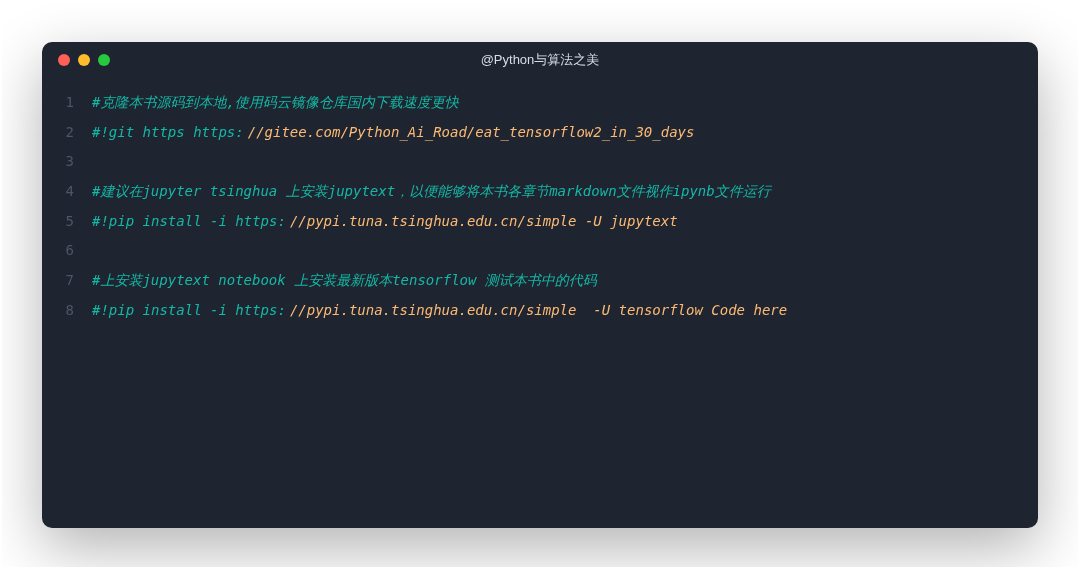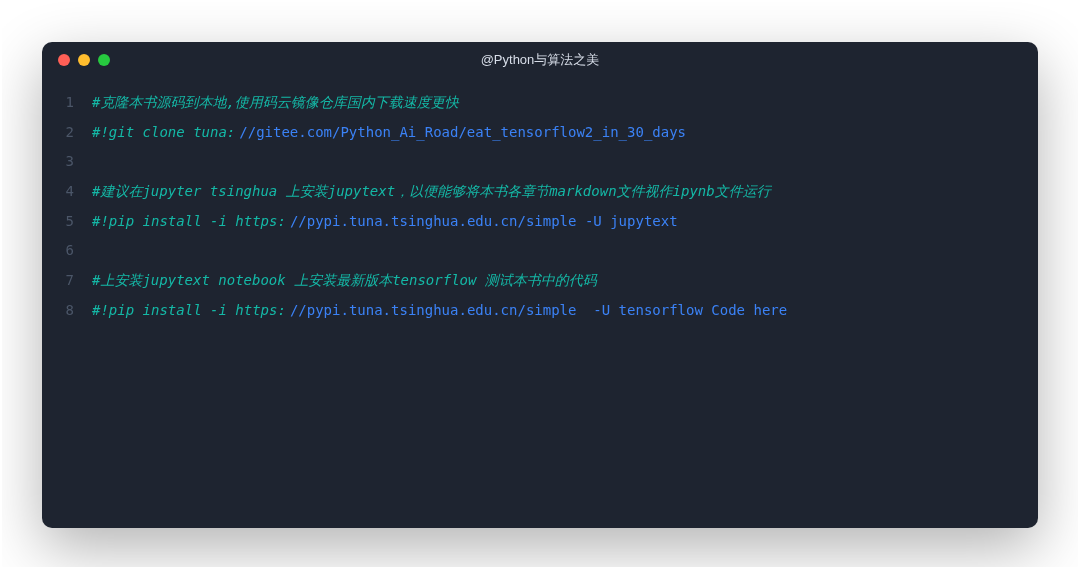--- a/index.html
+++ b/index.html
@@ -63,37 +63,37 @@
       text-align: right;
       color: #4b5668;
       padding-right: 14px;
       user-select: none;
       flex-shrink: 0;
     }
     .line-content {
       flex: 1;
     }
     .tok-comment-blue { color: #14b8a6; font-style: italic; }
-    .tok-url { color: #3b82f6; }
+    .tok-url { color: #fdba74; font-style: italic; }
   </style>
 </head>
 <body>
 
 <div class="window">
   <div class="titlebar">
     <div class="traffic-lights">
       <div class="traffic-light tl-red"></div>
       <div class="traffic-light tl-yellow"></div>
       <div class="traffic-light tl-green"></div>
     </div>
     <div class="title">@Python与算法之美</div>
   </div>
   <div class="code-area" id="code-area">
       <div class="code-line"><span class="line-number">1</span><span class="line-content"><span class="tok-comment-blue">#克隆本书源码到本地,使用码云镜像仓库国内下载速度更快</span></span></div>
-      <div class="code-line"><span class="line-number">2</span><span class="line-content"><span class="tok-comment-blue">#!git clone tuna:</span><span class="tok-url">//gitee.com/Python_Ai_Road/eat_tensorflow2_in_30_days</span></span></div>
+      <div class="code-line"><span class="line-number">2</span><span class="line-content"><span class="tok-comment-blue">#!git https https:</span><span class="tok-url">//gitee.com/Python_Ai_Road/eat_tensorflow2_in_30_days</span></span></div>
       <div class="code-line"><span class="line-number">3</span><span class="line-content"></span></div>
       <div class="code-line"><span class="line-number">4</span><span class="line-content"><span class="tok-comment-blue">#建议在jupyter tsinghua 上安装jupytext，以便能够将本书各章节markdown文件视作ipynb文件运行</span></span></div>
       <div class="code-line"><span class="line-number">5</span><span class="line-content"><span class="tok-comment-blue">#!pip install -i https:</span><span class="tok-url">//pypi.tuna.tsinghua.edu.cn/simple -U jupytext</span></span></div>
       <div class="code-line"><span class="line-number">6</span><span class="line-content"></span></div>
       <div class="code-line"><span class="line-number">7</span><span class="line-content"><span class="tok-comment-blue">#上安装jupytext notebook 上安装最新版本tensorflow 测试本书中的代码</span></span></div>
       <div class="code-line"><span class="line-number">8</span><span class="line-content"><span class="tok-comment-blue">#!pip install -i https:</span><span class="tok-url">//pypi.tuna.tsinghua.edu.cn/simple  -U tensorflow Code here</span></span></div>
     </div>
 </div>
 
 </body></html>

